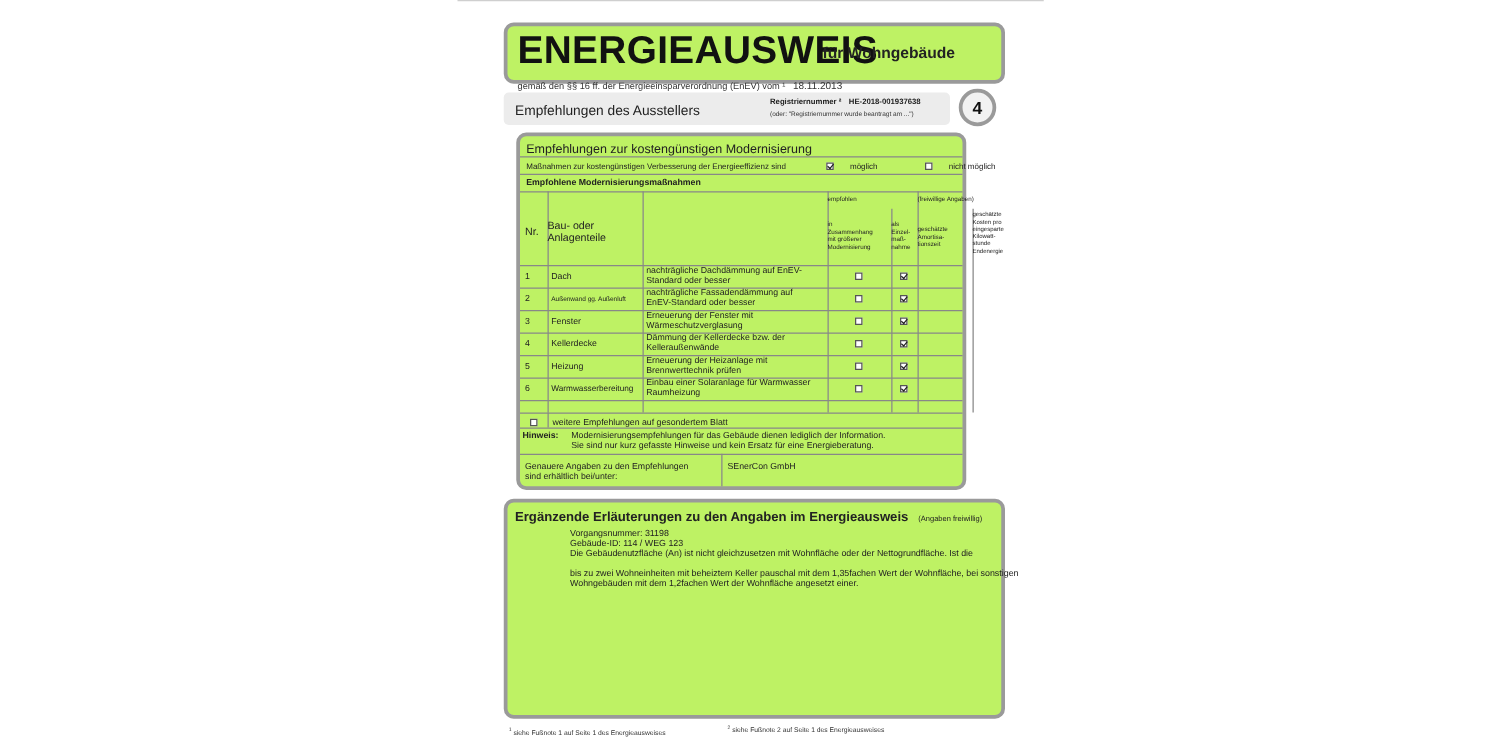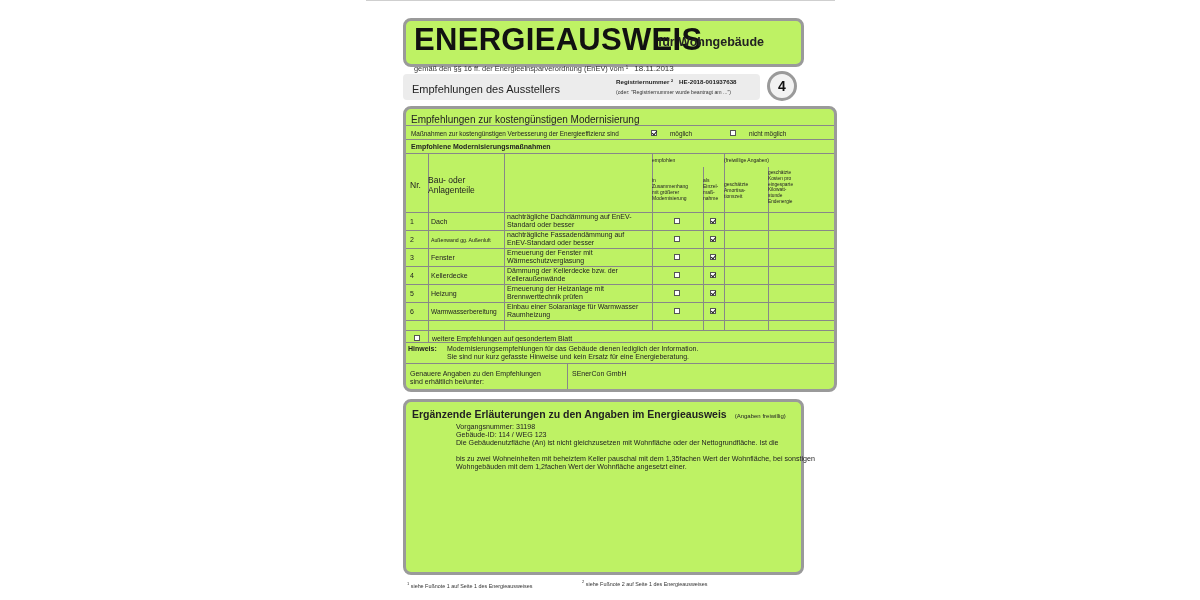--- a/index.html
+++ b/index.html
@@ -22,21 +22,21 @@
     
     #section-header { position: absolute; left: 403px; top: 74px; width: 357px; height: 26px; background: #ececec; border-radius: 4px; }
     .sec-title { position: absolute; left: 9px; top: 9px; font-size: 11px; font-weight: normal; color: #222; }
     .reg-label { position: absolute; left: 213px; top: 4px; font-size: 6.2px; font-weight: bold; color: #222; white-space: nowrap; }
     .reg-value { margin-left: 6px; }
     .reg-note { position: absolute; left: 213px; top: 15px; font-size: 5.2px; color: #333; white-space: nowrap; }
 
     .page-number { position: absolute; left: 767px; top: 71px; width: 30px; height: 30px; border: 3px solid #9a9a9a; border-radius: 50%; background: #f2f2f2; font-size: 14px; font-weight: bold; text-align: center; line-height: 24px; color: #111; }
 
     
-    #reco-box { left: 403px; top: 106px; width: 434px; height: 286px; }
+    #reco-box { left: 413px; top: 106px; width: 360px; height: 286px; }
     .reco-title { position: absolute; left: 5px; top: 5px; font-size: 10px; color: #222; }
     .hl { position: absolute; left: 0; right: 0; height: 1px; background: #888; }
     .vl { position: absolute; width: 1px; background: #888; }
     .txt { position: absolute; color: #222; white-space: nowrap; }
     .cb { position: absolute; width: 6px; height: 6px; border: 1px solid #555; background: #fff; }
     .cb.checked::after { content: ""; position: absolute; left: 1px; top: -1px; width: 2px; height: 4px; border: solid #222; border-width: 0 1px 1px 0; transform: rotate(40deg); }
     .center { text-align: left; }
 
     
     #expl-box { left: 403px; top: 399px; width: 401px; height: 176px; }

